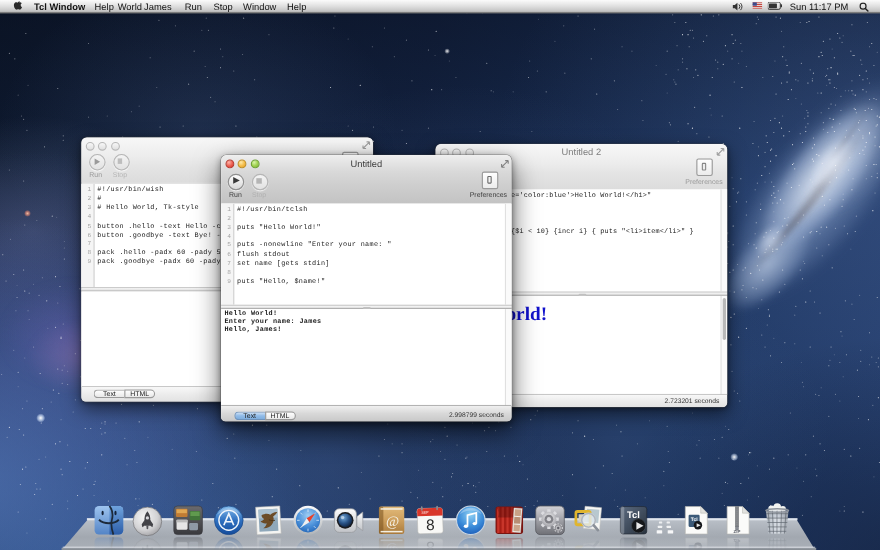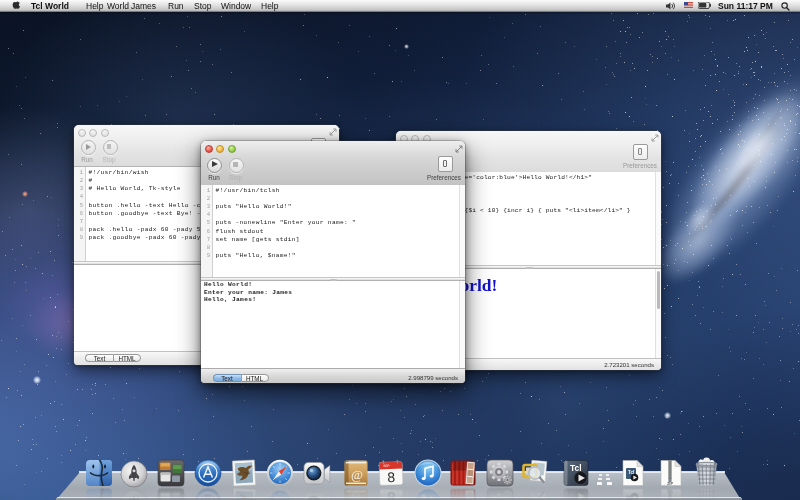--- a/index.html
+++ b/index.html
@@ -150,20 +150,21 @@
  <div class="bbar inactive" style="height:13px;">
   <div class="seg" style="left:11px;top:2.2px;">
    <div class="sgb first">Text</div>
           <div class="sgb last">HTML</div>
   </div>
  </div>
 </div>
 
 <div class="win" id="w2" style="left:396px;top:131px;width:265px;height:239px;box-shadow:0 0 0 .6px rgba(90,90,90,.45),0 6px 16px rgba(0,0,0,.52),0 1px 4px rgba(0,0,0,.35);">
  <div class="tbar inactive" style="height:41px;"></div>
+ <div class="wtitle" style="top:2px;font-size:8.5px;color:#7d7d7d;">Untitled 2</div>
  <div class="light" style="left:4px;top:4.2px;border:.8px solid #b8b8b8;background:linear-gradient(#f7f7f7,#e0e0e0);"></div>
  <div class="light" style="left:15.3px;top:4.2px;border:.8px solid #b8b8b8;background:linear-gradient(#f7f7f7,#e0e0e0);"></div>
  <div class="light" style="left:26.6px;top:4.2px;border:.8px solid #b8b8b8;background:linear-gradient(#f7f7f7,#e0e0e0);"></div>
  <svg class="rsz" style="left:255px;top:3px;" width="8" height="8" viewBox="0 0 8 8">
         <path d="M1 7 L7 1 M7 1 L4.2 1 M7 1 L7 3.8 M1 7 L3.8 7 M1 7 L1 4.2" stroke="#8a8a8a" stroke-width="1" fill="none"></path>
       </svg>
  <div class="prefbtn" style="left:237px;top:13px;"></div>
  <div class="abs" style="left:242px;top:16.5px;width:2.4px;height:5.6px;border:.7px solid #868686;border-radius:1px;background:#eee;"></div>
  <div class="runlbl" style="left:222px;top:30.5px;width:44px;text-align:center;color:#9a9a9a;">Preferences</div>
  <div class="editor" style="left:0;top:41px;width:265px;height:93px;">
@@ -185,20 +186,21 @@
           <div style="position:absolute;left:.5px;top:2px;width:3.5px;height:38px;border-radius:2px;background:#b9b9b9;"></div>
         </div>
  </div>
  <div class="bbar inactive" style="height:11px;">
   <div class="secs" style="right:7px;top:2.4px;">2.723201 seconds</div>
  </div>
 </div>
 
 <div class="win" id="w3" style="left:201px;top:141px;width:264px;height:242px;box-shadow:0 0 0 .6px rgba(70,70,70,.5),0 9px 24px rgba(0,0,0,.60),0 2px 7px rgba(0,0,0,.42);">
  <div class="tbar active" style="height:44px;"></div>
+ <div class="wtitle" style="top:2.5px;font-size:8.5px;color:#3c3c3c;">Untitled</div>
  <div class="light" style="left:4px;top:4.4px;border:.7px solid #b43a30;background:radial-gradient(circle at 35% 28%,#ffb3a8,#ec5f51 55%,#d4362a);"></div>
  <div class="light" style="left:15.3px;top:4.4px;border:.7px solid #c08e23;background:radial-gradient(circle at 35% 28%,#ffe9a8,#f4bc48 55%,#e09e2c);"></div>
  <div class="light" style="left:26.6px;top:4.4px;border:.7px solid #6da135;background:radial-gradient(circle at 35% 28%,#d8f5a8,#9ed04e 55%,#7ab334);"></div>
  <svg class="rsz" style="left:254px;top:3.5px;" width="8" height="8" viewBox="0 0 8 8">
         <path d="M1 7 L7 1 M7 1 L4.2 1 M7 1 L7 3.8 M1 7 L3.8 7 M1 7 L1 4.2" stroke="#6a6a6a" stroke-width="1" fill="none"></path>
       </svg>
  <div class="circbtn" style="left:6px;top:17px;"></div>
  <div class="abs" style="left:11.2px;top:20.2px;width:0;height:0;border-left:6px solid #3a3a3a;border-top:3.8px solid transparent;border-bottom:3.8px solid transparent;"></div>
  <div class="circbtn dis" style="left:27.8px;top:17px;"></div>
  <div class="abs" style="left:32px;top:21.2px;width:4.8px;height:4.8px;background:#b5b5b5;"></div>
@@ -529,21 +531,21 @@
 <path d="M5.8 10.5 h17.4 M6.2 14 h16.7 M6.6 17.5 h15.9 M7 21 h15.1 M7.4 24.5 h14.3"></path>
 </g>
 <ellipse cx="14.5" cy="8" rx="9" ry="1.4" fill="none" stroke="#8d939b" stroke-width="1.2"></ellipse>
 </svg></div>
 
 <div id="menubar">
  <svg class="abs" style="left:12px;top:1.2px;" width="9" height="9" viewBox="0 0 9 9">
         <path d="M6.8 4.8 c0 -1.1.9 -1.6 1 -1.7 c-.5 -.8 -1.4 -.9 -1.7 -.9 c-.7 -.1 -1.4.4 -1.7.4 c-.4 0 -.9 -.4 -1.5 -.4 c-.8 0 -1.5.5 -1.9 1.2 c-.8 1.4 -.2 3.4.6 4.5 c.4.5.8 1.1 1.4 1.1 c.6 0 .8 -.4 1.5 -.4 c.7 0 .9.4 1.5.4 c.6 0 1 -.5 1.4 -1 c.4 -.6.6 -1.2.6 -1.2 s-1.2 -.5 -1.2 -2z" transform="translate(0,-1.2)" fill="#2a2a2a"></path>
         <path d="M5.4 1.6 c.3 -.4.5 -.9.5 -1.4 c-.5 0 -1 .3 -1.3.7 c-.3.3 -.5.8 -.5 1.3 c.5 0 1 -.3 1.3 -.6z" fill="#2a2a2a"></path>
       </svg>
- <div class="mi" style="left:31px;font-weight:bold;">Tcl World</div>
+ <div class="mi" style="left:31px;font-weight:bold;">Tcl Window</div>
  <div class="mi" style="left:86px;">Help</div>
  <div class="mi" style="left:107px;">World</div>
  <div class="mi" style="left:131px;">James</div>
  <div class="mi" style="left:168px;">Run</div>
  <div class="mi" style="left:194px;">Stop</div>
  <div class="mi" style="left:221px;">Window</div>
  <div class="mi" style="left:261px;">Help</div>
  <svg class="abs" style="left:666px;top:2px;" width="10" height="8" viewBox="0 0 10 8">
         <path d="M0 2.6 h2 L4.4 .4 V7.6 L2 5.4 H0 Z" fill="#333"></path>
         <path d="M5.8 2 a3 3 0 0 1 0 4 M7.2 .8 a4.6 4.6 0 0 1 0 6.4" stroke="#333" stroke-width=".9" fill="none"></path>
@@ -556,19 +558,19 @@
           <rect y="3.4" width="9" height=".9"></rect>
           <rect y="5.1" width="9" height=".9"></rect>
         </g>
         <rect width="4" height="3.2" fill="#3a4a8c"></rect>
       </svg>
  <svg class="abs" style="left:698px;top:2.4px;" width="13" height="6.5" viewBox="0 0 13 6.5">
         <rect x="0" y="0" width="11.4" height="6.5" rx="1.4" fill="none" stroke="#333" stroke-width=".9"></rect>
         <rect x="11.8" y="1.8" width="1.2" height="2.9" rx=".5" fill="#333"></rect>
         <rect x="1.1" y="1.1" width="7.2" height="4.3" rx=".6" fill="#333"></rect>
       </svg>
- <div class="mi" style="left:718px;font-weight:bold;">Sun 11:17 PM</div>
+ <div class="mi" style="left:718px;">Sun 11:17 PM</div>
  <svg class="abs" style="left:781px;top:1.6px;" width="9" height="9" viewBox="0 0 9 9">
         <circle cx="3.6" cy="3.6" r="2.7" fill="none" stroke="#222" stroke-width="1.1"></circle>
         <path d="M5.7 5.7 L8 8" stroke="#222" stroke-width="1.3" stroke-linecap="round"></path>
       </svg>
 </div>
 </div>
 
 </body></html>

